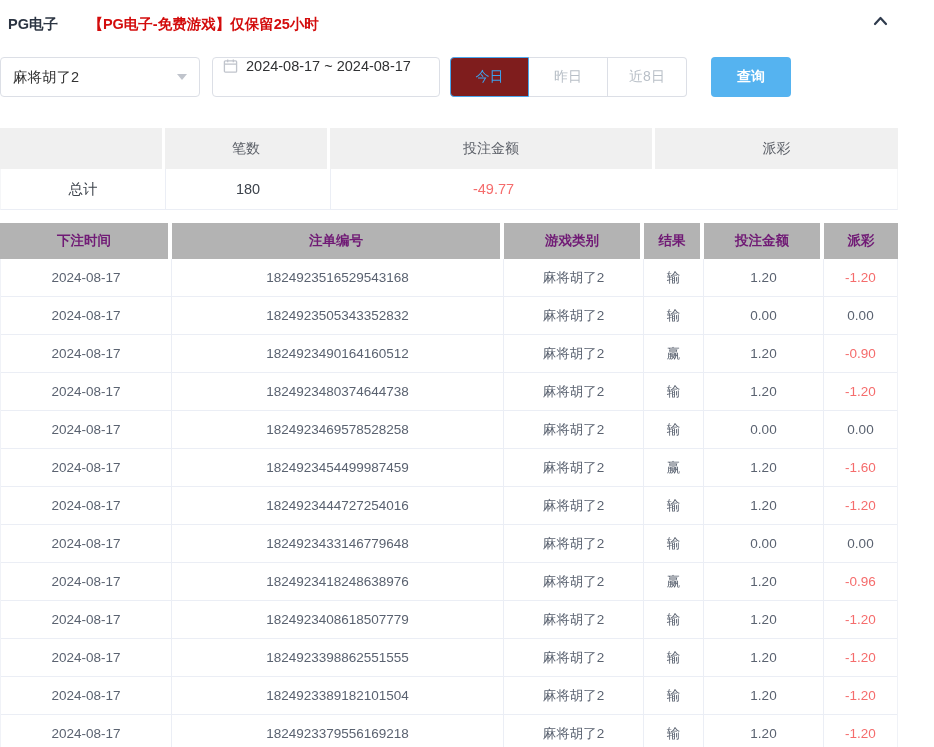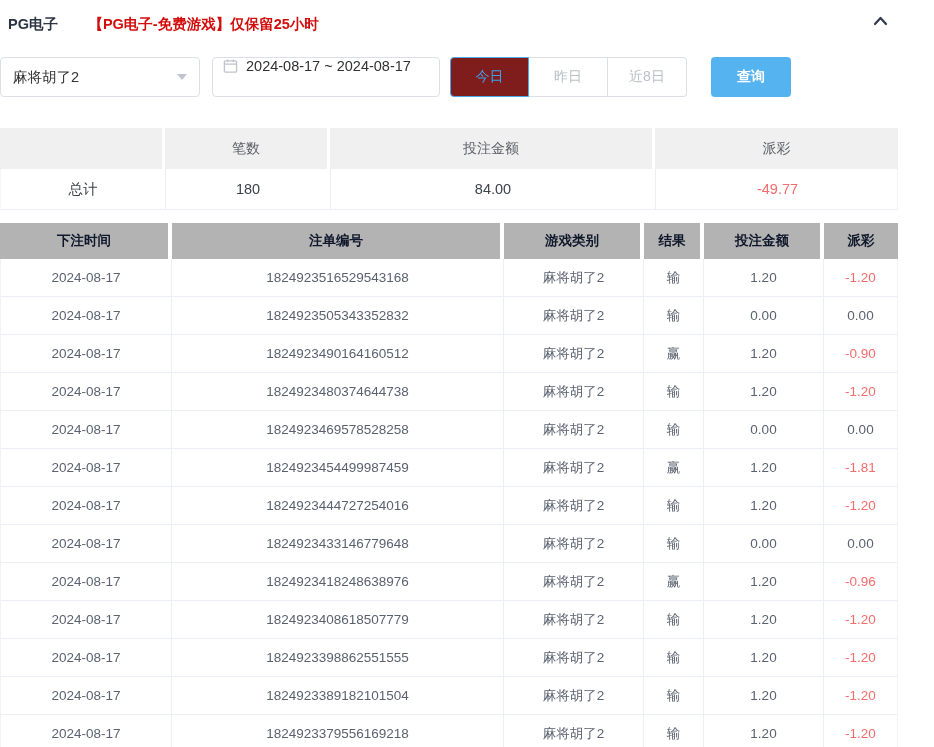--- a/index.html
+++ b/index.html
@@ -35,21 +35,21 @@
   .s-head { display: grid; grid-template-columns: 165px 165px 325px 243px; }
   .s-hcell { background: #f0f0f0; color: #5a5e66; font-size: 14px; line-height: 41px; height: 41px; text-align: center; border-right: 3px solid #fff; }
   .s-hcell:last-child { border-right: none; }
   .s-row { display: grid; grid-template-columns: 165px 165px 325px 243px; border-bottom: 1px solid #ebeef5; border-left: 1px solid #f5f6f8; border-right: 1px solid #f5f6f8; }
   .s-cell { font-size: 14.5px; color: #3d434c; line-height: 40px; height: 40px; text-align: center; border-right: 1px solid #ebeef5; }
   .s-cell:last-child { border-right: none; }
 
   
   .records { margin-top: 13px; width: 898px; }
   .r-head { display: grid; grid-template-columns: 172px 332px 140px 60px 120px 74px; }
-  .r-hcell { background: #b3b3b3; color: #0f172a; font-weight: 700; font-size: 13.5px; line-height: 36px; height: 36px; text-align: center; border-right: 4px solid #fff; }
+  .r-hcell { background: #b3b3b3; color: #701a75; font-weight: 700; font-size: 13.5px; line-height: 36px; height: 36px; text-align: center; border-right: 4px solid #fff; }
   .r-hcell:last-child { border-right: none; }
   .r-body { border-left: 1px solid #f0f2f7; border-right: 1px solid #f0f2f7; }
   .trow { display: grid; grid-template-columns: 171px 332px 140px 60px 120px 73px; border-bottom: 1px solid #ebeef5; }
   .tcell { font-size: 13.5px; color: #5a6270; line-height: 37px; height: 37px; text-align: center; border-right: 1px solid #ebeef5; overflow: hidden; white-space: nowrap; }
   .tcell:last-child { border-right: none; }
   .neg { color: #f56c6c; }
   .partial-row { display: grid; grid-template-columns: 171px 332px 140px 60px 120px 73px; height: 7px; overflow: hidden; border-left: 1px solid #f0f2f7; border-right: 1px solid #f0f2f7; }
   .partial-row div { border-right: 1px solid #ebeef5; }
   .partial-row div:last-child { border-right: none; }
 </style>
@@ -95,21 +95,20 @@
   <div class="summary">
     <div class="s-head">
       <div class="s-hcell"></div>
       <div class="s-hcell">笔数</div>
       <div class="s-hcell">投注金额</div>
       <div class="s-hcell">派彩</div>
     </div>
     <div class="s-row">
       <div class="s-cell">总计</div>
       <div class="s-cell">180</div>
-      <div class="s-cell">84.00</div>
       <div class="s-cell neg">-49.77</div>
     </div>
   </div>
 
   <div class="records">
     <div class="r-head">
       <div class="r-hcell">下注时间</div>
       <div class="r-hcell">注单编号</div>
       <div class="r-hcell">游戏类别</div>
       <div class="r-hcell">结果</div>
@@ -156,21 +155,21 @@
           <div class="tcell">输</div>
           <div class="tcell">0.00</div>
           <div class="tcell">0.00</div>
         </div>
         <div class="trow">
           <div class="tcell">2024-08-17</div>
           <div class="tcell">1824923454499987459</div>
           <div class="tcell">麻将胡了2</div>
           <div class="tcell">赢</div>
           <div class="tcell">1.20</div>
-          <div class="tcell neg">-1.81</div>
+          <div class="tcell neg">-1.60</div>
         </div>
         <div class="trow">
           <div class="tcell">2024-08-17</div>
           <div class="tcell">1824923444727254016</div>
           <div class="tcell">麻将胡了2</div>
           <div class="tcell">输</div>
           <div class="tcell">1.20</div>
           <div class="tcell neg">-1.20</div>
         </div>
         <div class="trow">

